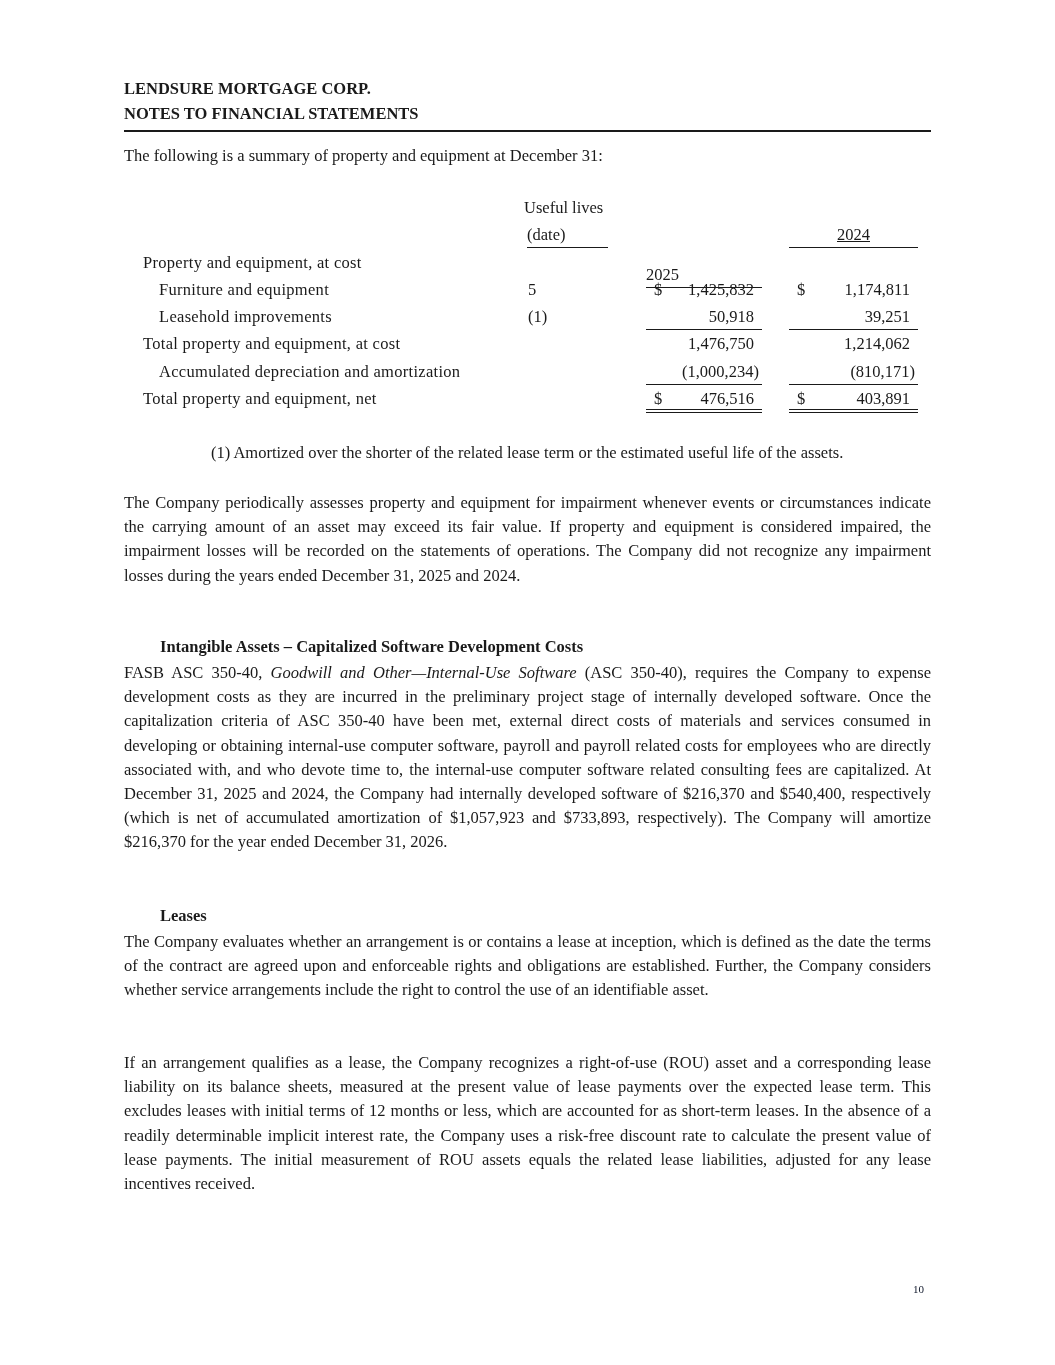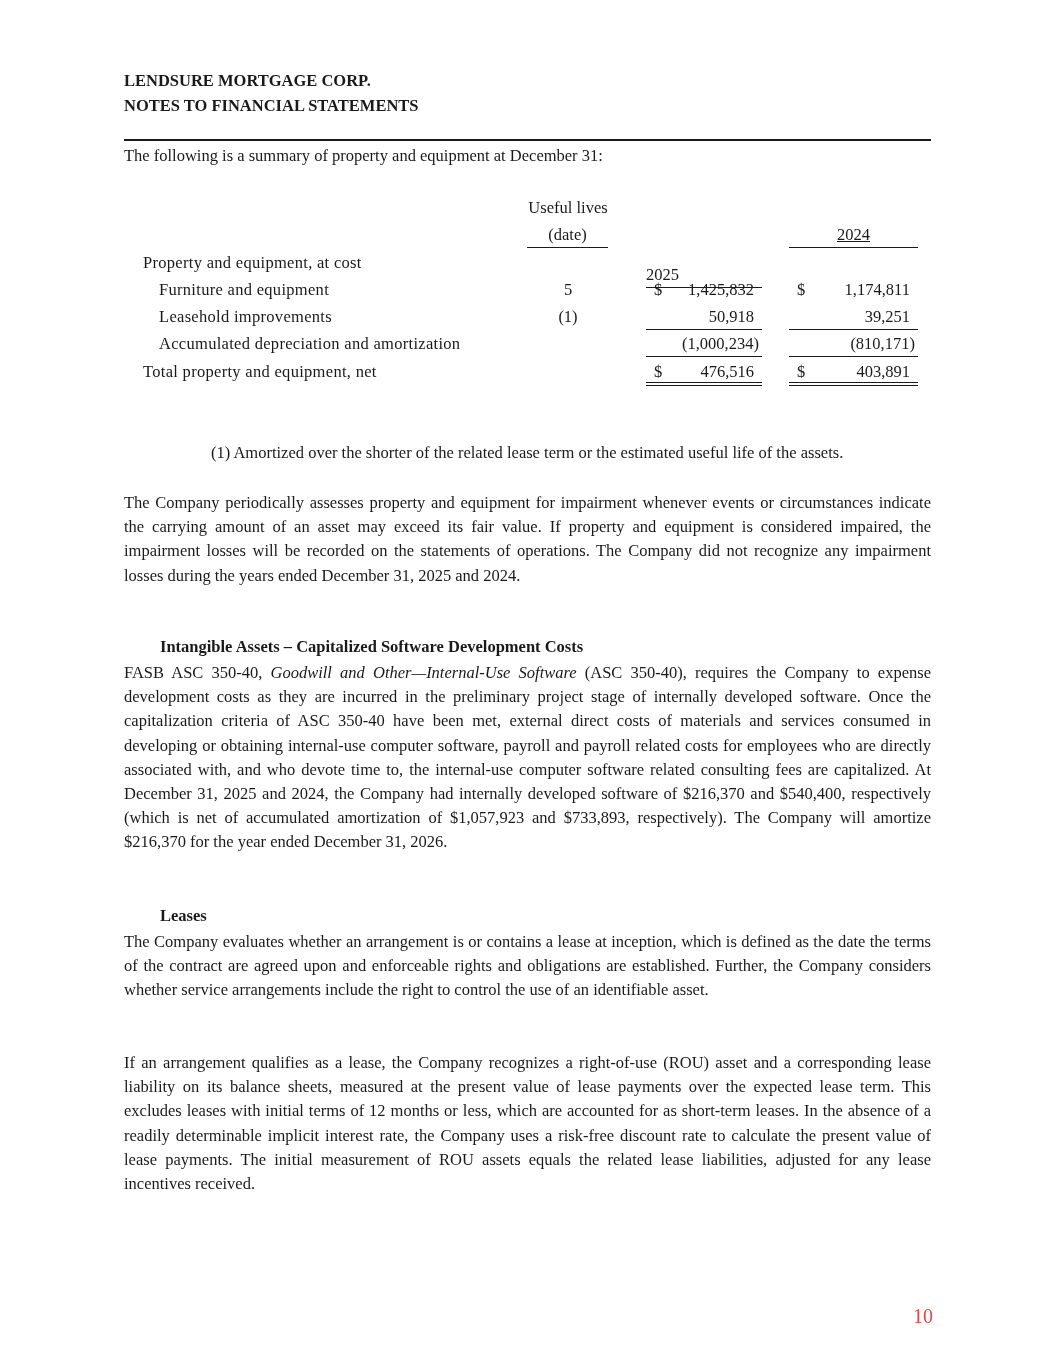--- a/index.html
+++ b/index.html
@@ -2,46 +2,46 @@
 <html><head>
 <meta charset="utf-8">
 <style>
   html, body { margin: 0; padding: 0; background: #ffffff; }
   body {
     width: 1055px; height: 1365px; position: relative; overflow: hidden;
     font-family: "Liberation Serif", "DejaVu Serif", serif;
     color: #1a1a1a;
   }
   .header {
-    position: absolute; left: 124px; top: 68px; width: 807px;
+    position: absolute; left: 124px; top: 76px; width: 807px;
     font-weight: bold; font-size: 16.5px; line-height: 25px;
-    border-bottom: 2px solid #1a1a1a; padding-bottom: 21px;
+    border-bottom: 2px solid #1a1a1a; padding-bottom: 4px;
   }
   .intro { position: absolute; left: 124px; top: 146px; font-size: 16.5px; }
 
   .pe-table { position: absolute; left: 124px; top: 194px; width: 800px; font-size: 16.5px; }
   .row { position: relative; height: 27.3px; line-height: 27px; }
   .label { position: absolute; left: 19px; white-space: nowrap; letter-spacing: 0.3px; }
   .label.indent { left: 35px; }
-  .life { position: absolute; left: 404px; width: 80px; text-align: center; }
+  .life { position: absolute; left: 404px; width: 80px; }
   .col25 { position: absolute; left: 522px; width: 116px; }
   .col24 { position: absolute; left: 665px; width: 129px; }
   .dollar { position: absolute; left: 8px; }
   .amt { position: absolute; right: 8px; text-align: right; }
   .amt.paren { right: 3px; }
   .ul { border-bottom: 1.5px solid #1a1a1a; height: 26px; }
   .dul { border-bottom: 4px double #1a1a1a; height: 24px; }
 
   .footnote { position: absolute; left: 171px; top: 443px; font-size: 16.5px; margin-left: 40px; }
   .para {
     position: absolute; left: 124px; width: 807px;
     font-size: 16.5px; line-height: 24.2px; text-align: justify; margin: 0;
   }
   .heading { position: absolute; left: 124px; font-weight: bold; font-size: 16.5px; margin-left: 36px; }
-  .pagenum { position: absolute; left: 913px; top: 1283px; font-size: 20px; color: #ef4444; margin-top: 22px; }
+  .pagenum { position: absolute; left: 913px; top: 1283px; font-size: 11px; color: #0f172a; }
 </style>
 </head>
 <body>
 
 <div class="header">
   <div>LENDSURE MORTGAGE CORP.</div>
   <div>NOTES TO FINANCIAL STATEMENTS</div>
 </div>
 
 <div class="intro">The following is a summary of property and equipment at December 31:</div>
@@ -78,20 +78,29 @@
     <span class="label indent">Leasehold improvements</span>
     <span class="life">(1)</span>
     <span class="col25 ul">
       <span class="amt">50,918</span>
     </span>
     <span class="col24 ul">
       <span class="amt">39,251</span>
     </span>
   </div>
 
+  <div class="row">
+    <span class="label">Total property and equipment, at cost</span>
+    <span class="col25">
+      <span class="amt">1,476,750</span>
+    </span>
+    <span class="col24">
+      <span class="amt">1,214,062</span>
+    </span>
+  </div>
 
   <div class="row">
     <span class="label indent">Accumulated depreciation and amortization</span>
     <span class="col25 ul">
       <span class="amt paren">(1,000,234)</span>
     </span>
     <span class="col24 ul">
       <span class="amt paren">(810,171)</span>
     </span>
   </div>

